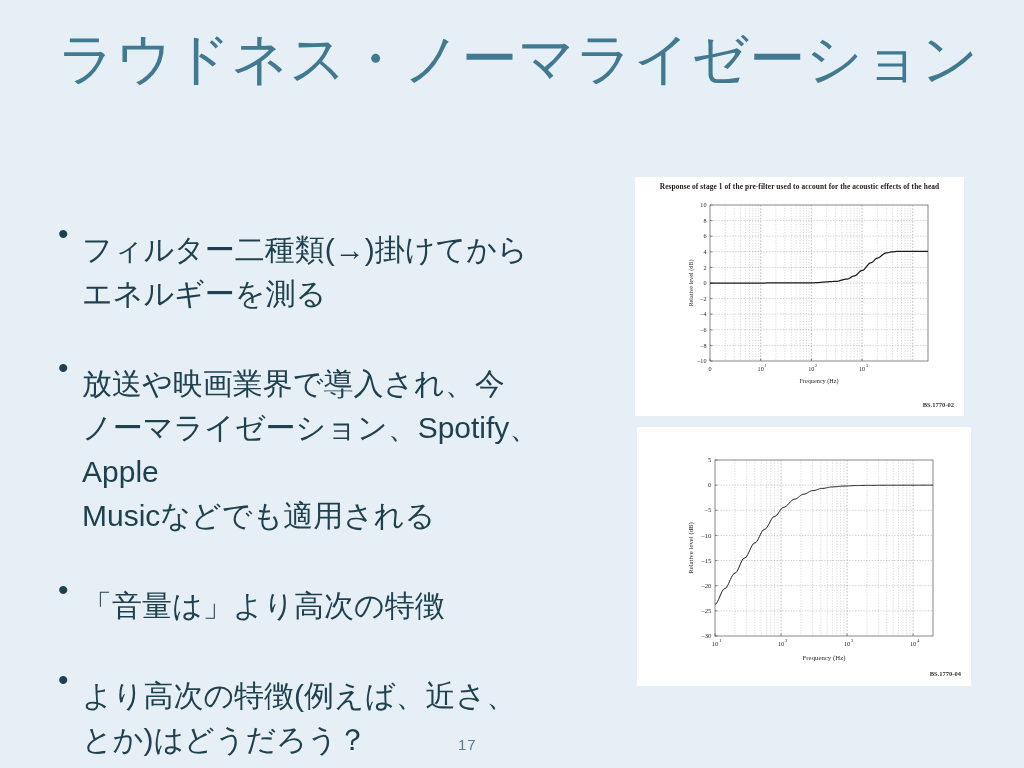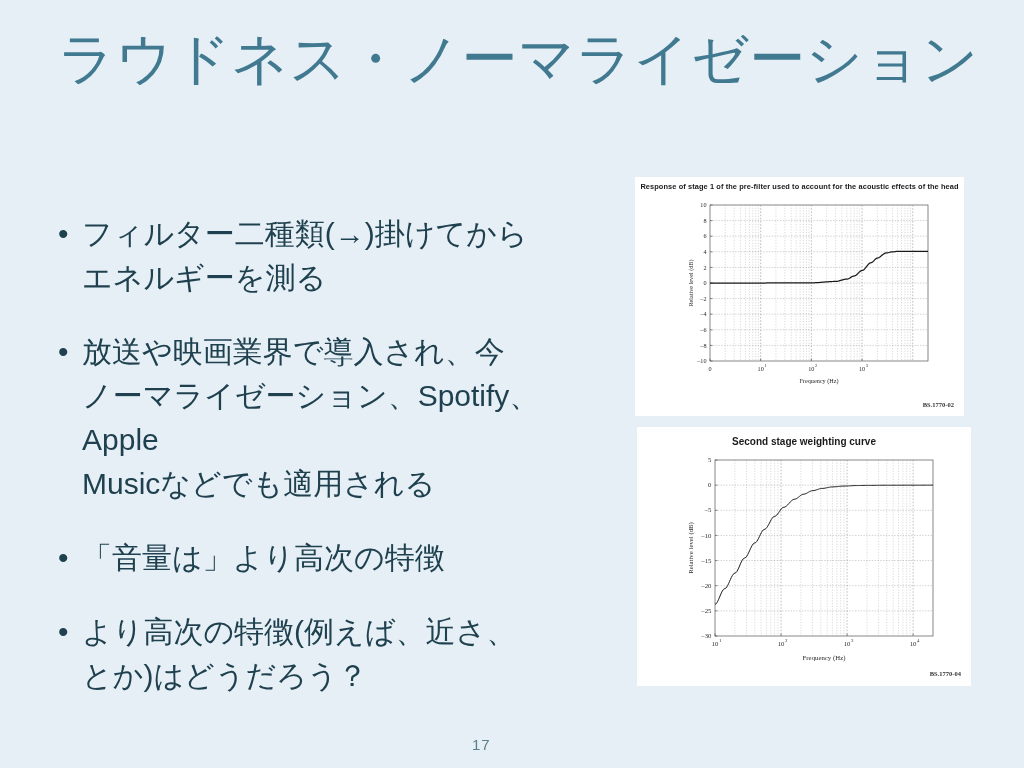--- a/index.html
+++ b/index.html
@@ -58,20 +58,21 @@
     text-align: left;
     padding-left: 6px;
     box-sizing: border-box;
   }
   .bullet-text {
     flex: 1 1 auto;
     font-size: 30px;
     line-height: 44px;
     color: #1f414f;
     white-space: pre-line;
+    margin-top: 16px;
   }
 
   
   .fig-panel {
     position: absolute;
     background: #ffffff;
     box-sizing: border-box;
   }
   #fig-top {
     left: 635px;
@@ -83,21 +84,21 @@
     left: 637px;
     top: 427px;
     width: 334px;
     height: 259px;
   }
   .fig-title {
     position: absolute;
     left: 0;
     width: 100%;
     text-align: center;
-    font-family: Liberation Sans, sans-serif;
+    font-family: Liberation Serif, serif;
     font-weight: 700;
     color: #1a1a1a;
   }
   #fig-top .fig-title {
     top: 5px;
     font-size: 7.4px;
     letter-spacing: 0.1px;
   }
   #fig-bottom .fig-title {
     top: 9px;
@@ -129,21 +130,21 @@
     text-align: center;
     font-size: 17px;
     line-height: 25px;
     color: #23454f;
   }
   .source-caption div { white-space: nowrap; }
 
   
   .page-number {
     position: absolute;
-    left: 472px;
+    left: 458px;
     top: 736px;
     font-size: 15px;
     color: #5b7d8c;
     letter-spacing: 1px;
   }
 
   
   text { font-family: "Liberation Serif", serif; fill: #2b2b2b; }
 </style>
 </head>
@@ -264,21 +265,20 @@
         <text x="227.05660054901276" y="193.7" text-anchor="middle" font-size="6.2" fill="#2b2b2b">10</text>
         <text x="230.75660054901275" y="189.79999999999998" text-anchor="start" font-size="4.4639999999999995" fill="#2b2b2b">3</text>
         <text x="184" y="206.2" text-anchor="middle" font-size="6.2" fill="#2b2b2b">Frequency (Hz)</text>
         <text x="0" y="0" text-anchor="middle" font-size="6.2" fill="#2b2b2b" transform="translate(58,106) rotate(-90)">Relative level (dB)</text>
         <path d="M75.00 106.00 L75.91 106.00 L76.82 106.00 L77.72 106.00 L78.63 106.00 L79.54 106.00 L80.45 106.00 L81.36 106.00 L82.27 106.00 L83.17 106.00 L84.08 106.00 L84.99 106.00 L85.90 106.00 L86.81 106.00 L87.72 106.00 L88.63 106.00 L89.53 106.00 L90.44 106.00 L91.35 106.00 L92.26 106.00 L93.17 106.00 L94.08 106.00 L94.98 106.00 L95.89 106.00 L96.80 106.00 L97.71 106.00 L98.62 106.00 L99.53 106.00 L100.43 106.00 L101.34 106.00 L102.25 106.00 L103.16 106.00 L104.07 106.00 L104.97 106.00 L105.88 106.00 L106.79 106.00 L107.70 106.00 L108.61 106.00 L109.52 106.00 L110.42 106.00 L111.33 106.00 L112.24 106.00 L113.15 106.00 L114.06 106.00 L114.97 106.00 L115.88 106.00 L116.78 106.00 L117.69 106.00 L118.60 106.00 L119.51 106.00 L120.42 106.00 L121.33 106.00 L122.23 106.00 L123.14 106.00 L124.05 106.00 L124.96 106.00 L125.87 106.00 L126.78 106.00 L127.68 106.00 L128.59 106.00 L129.50 106.00 L130.41 106.00 L131.32 105.99 L132.22 105.99 L133.13 105.99 L134.04 105.99 L134.95 105.99 L135.86 105.98 L136.77 105.98 L137.68 105.98 L138.58 105.97 L139.49 105.97 L140.40 105.97 L141.31 105.96 L142.22 105.96 L143.13 105.96 L144.03 105.95 L144.94 105.95 L145.85 105.95 L146.76 105.94 L147.67 105.94 L148.57 105.93 L149.48 105.93 L150.39 105.92 L151.30 105.92 L152.21 105.92 L153.12 105.91 L154.03 105.91 L154.93 105.90 L155.84 105.90 L156.75 105.90 L157.66 105.89 L158.57 105.89 L159.47 105.88 L160.38 105.88 L161.29 105.88 L162.20 105.87 L163.11 105.87 L164.02 105.87 L164.93 105.86 L165.83 105.86 L166.74 105.86 L167.65 105.86 L168.56 105.85 L169.47 105.85 L170.38 105.85 L171.28 105.85 L172.19 105.85 L173.10 105.85 L174.01 105.84 L174.92 105.84 L175.82 105.84 L176.73 105.84 L177.64 105.83 L178.55 105.81 L179.46 105.78 L180.37 105.74 L181.28 105.69 L182.18 105.64 L183.09 105.58 L184.00 105.51 L184.91 105.44 L185.82 105.37 L186.72 105.29 L187.63 105.21 L188.54 105.14 L189.45 105.06 L190.36 104.98 L191.27 104.90 L192.18 104.83 L193.08 104.76 L193.99 104.69 L194.90 104.63 L195.81 104.58 L196.72 104.53 L197.63 104.50 L198.53 104.47 L199.44 104.45 L200.35 104.44 L201.26 104.41 L202.17 104.31 L203.07 104.14 L203.98 103.92 L204.89 103.66 L205.80 103.39 L206.71 103.10 L207.62 102.83 L208.53 102.58 L209.43 102.37 L210.34 102.21 L211.25 102.12 L212.16 102.08 L213.07 101.86 L213.97 101.45 L214.88 100.93 L215.79 100.36 L216.70 99.81 L217.61 99.35 L218.52 99.06 L219.43 98.97 L220.33 98.67 L221.24 98.07 L222.15 97.25 L223.06 96.33 L223.97 95.39 L224.88 94.55 L225.78 93.90 L226.69 93.55 L227.60 93.44 L228.51 92.97 L229.42 92.17 L230.33 91.15 L231.23 89.99 L232.14 88.81 L233.05 87.69 L233.96 86.74 L234.87 86.05 L235.78 85.73 L236.68 85.56 L237.59 84.97 L238.50 84.09 L239.41 83.09 L240.32 82.14 L241.22 81.41 L242.13 81.05 L243.04 80.94 L243.95 80.59 L244.86 80.04 L245.77 79.35 L246.67 78.59 L247.58 77.83 L248.49 77.12 L249.40 76.53 L250.31 76.12 L251.22 75.97 L252.13 75.91 L253.03 75.74 L253.94 75.51 L254.85 75.26 L255.76 75.03 L256.67 74.86 L257.57 74.80 L258.48 74.76 L259.39 74.68 L260.30 74.57 L261.21 74.48 L262.12 74.42 L263.02 74.41 L263.93 74.41 L264.84 74.41 L265.75 74.41 L266.66 74.41 L267.57 74.41 L268.48 74.41 L269.38 74.41 L270.29 74.41 L271.20 74.41 L272.11 74.41 L273.02 74.41 L273.93 74.41 L274.83 74.41 L275.74 74.41 L276.65 74.41 L277.56 74.41 L278.47 74.41 L279.38 74.41 L280.28 74.41 L281.19 74.41 L282.10 74.41 L283.01 74.41 L283.92 74.41 L284.82 74.41 L285.73 74.41 L286.64 74.41 L287.55 74.41 L288.46 74.41 L289.37 74.41 L290.27 74.41 L291.18 74.41 L292.09 74.41 L293.00 74.41 " fill="none" stroke="#1a1a1a" stroke-width="1.25" stroke-linejoin="round"></path>
       </svg>
     <div class="fig-code">BS.1770-02</div>
   </div>
 
   <div class="fig-panel" id="fig-bottom">
-    <div class="fig-title">Second stage weighting curve</div>
     <svg class="fig-svg" id="svg-stage2" viewBox="0 0 334 259" preserveAspectRatio="none">
         <rect x="78" y="33" width="218" height="176" fill="none" stroke="#555" stroke-width="0.7"></rect>
         <line x1="78" y1="58.14285714285714" x2="296" y2="58.14285714285714" stroke="#8a8a8a" stroke-width="0.4" stroke-dasharray="1.4 1.4"></line>
         <line x1="78" y1="83.28571428571428" x2="296" y2="83.28571428571428" stroke="#8a8a8a" stroke-width="0.4" stroke-dasharray="1.4 1.4"></line>
         <line x1="78" y1="108.42857142857143" x2="296" y2="108.42857142857143" stroke="#8a8a8a" stroke-width="0.4" stroke-dasharray="1.4 1.4"></line>
         <line x1="78" y1="133.57142857142856" x2="296" y2="133.57142857142856" stroke="#8a8a8a" stroke-width="0.4" stroke-dasharray="1.4 1.4"></line>
         <line x1="78" y1="158.71428571428572" x2="296" y2="158.71428571428572" stroke="#8a8a8a" stroke-width="0.4" stroke-dasharray="1.4 1.4"></line>
         <line x1="78" y1="183.85714285714286" x2="296" y2="183.85714285714286" stroke="#8a8a8a" stroke-width="0.4" stroke-dasharray="1.4 1.4"></line>
         <line x1="97.88001900647618" y1="33" x2="97.88001900647618" y2="209" stroke="#8a8a8a" stroke-width="0.35" stroke-dasharray="1.1 1.6"></line>
         <line x1="109.50908463888858" y1="33" x2="109.50908463888858" y2="209" stroke="#8a8a8a" stroke-width="0.35" stroke-dasharray="1.1 1.6"></line>

